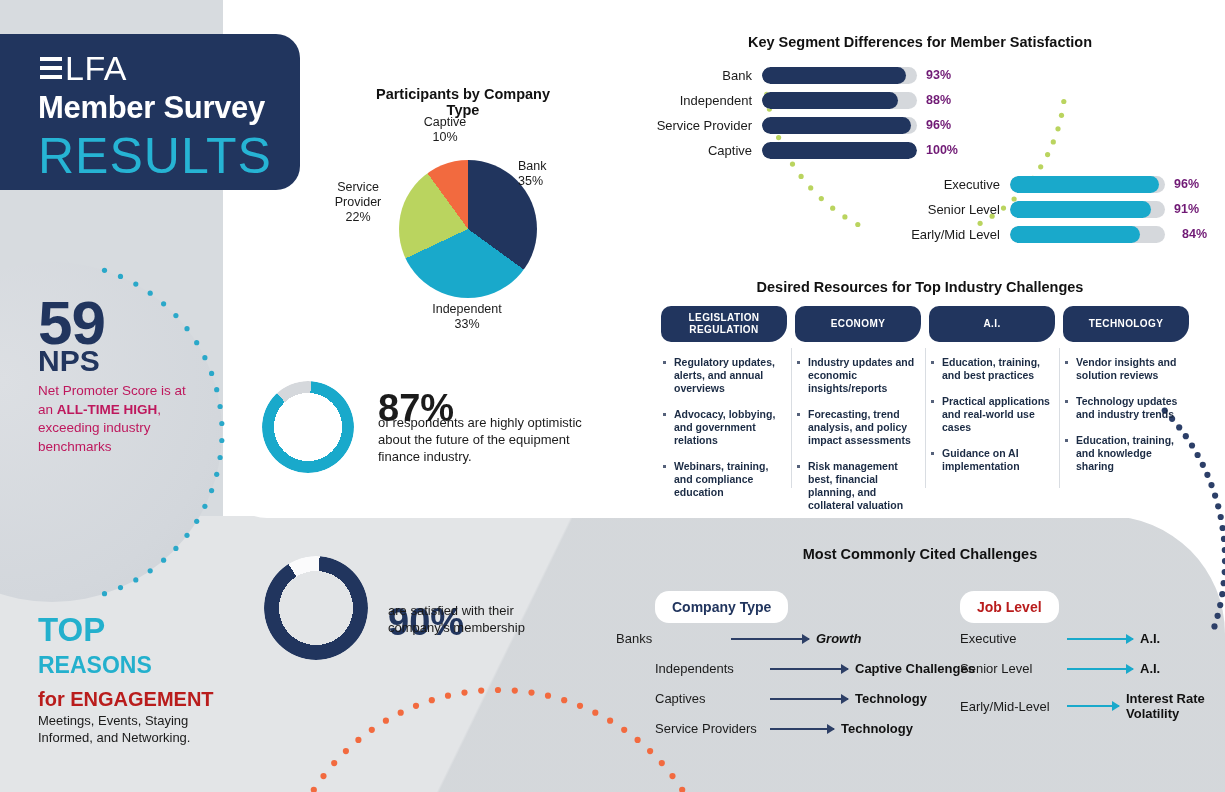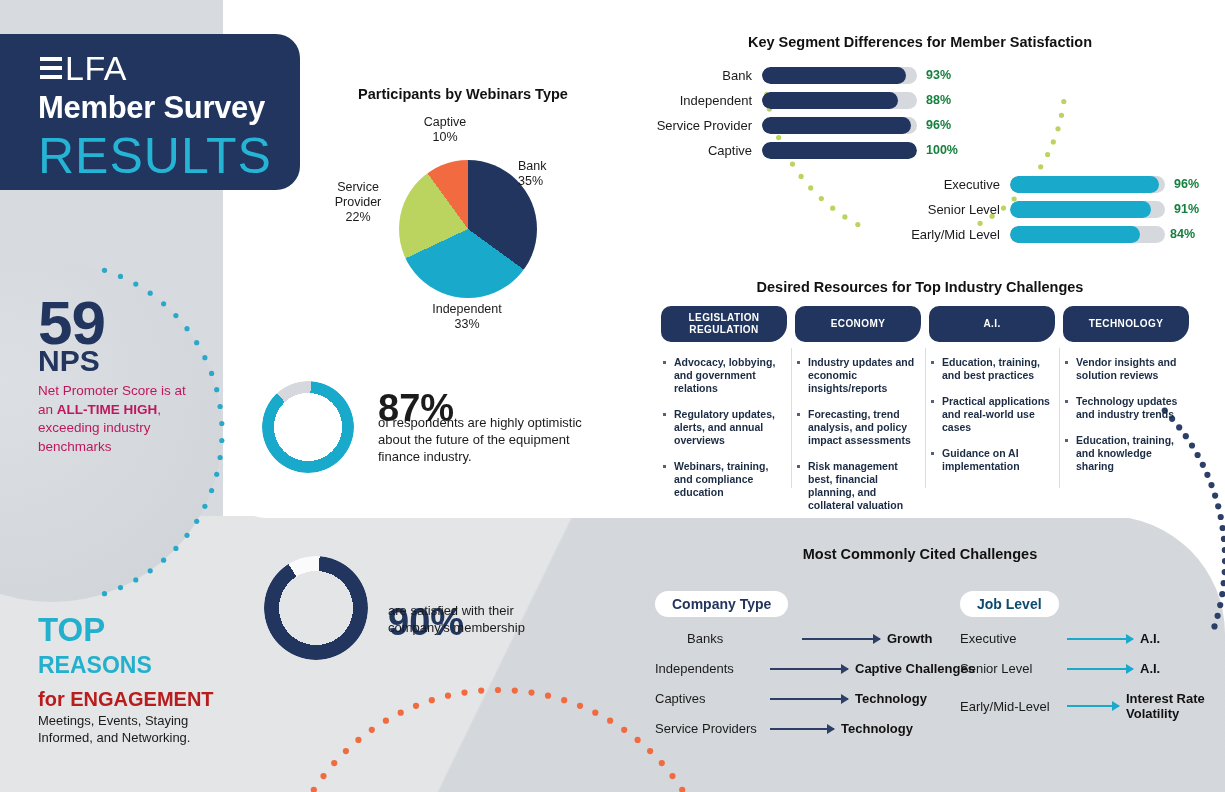--- a/index.html
+++ b/index.html
@@ -72,40 +72,40 @@
   }
   .pie-lbl{position:absolute;font-size:12.5px;line-height:15px;color:#1b1b1b;text-align:center;}
   .pie-lbl .p{display:block;}
 
   
   .bars-title{position:absolute;left:700px;top:34px;width:440px;text-align:center;font-size:14.5px;font-weight:700;color:#111;}
   .bar-row{position:absolute;display:flex;align-items:center;height:18px;}
   .bar-name{font-size:13px;color:#1b1b1b;text-align:right;white-space:nowrap;}
   .bar-track{height:17px;border-radius:9px;background:#d5d8dc;position:relative;overflow:hidden;}
   .bar-fill{position:absolute;left:0;top:0;height:100%;border-radius:9px;}
-  .bar-val{font-size:12.5px;font-weight:700;color:#15803d;white-space:nowrap;}
+  .bar-val{font-size:12.5px;font-weight:700;color:#701a75;white-space:nowrap;}
 
   
   .donut{position:absolute;border-radius:50%;}
   .donut:after{content:"";position:absolute;border-radius:50%;}
   .donut-big{font-size:38px;font-weight:700;line-height:40px;}
 
   
   .res-title{position:absolute;left:700px;top:279px;width:440px;text-align:center;font-size:14.5px;font-weight:700;color:#111;}
   .res-col{position:absolute;top:306px;width:126px;}
   .res-head{height:36px;background:#21355e;border-radius:10px 10px 18px 10px;display:flex;align-items:center;justify-content:center;text-align:center;}
   .res-head span{color:#fff;font-size:10px;font-weight:700;letter-spacing:0.4px;line-height:12px;}
   .res-list{margin:14px 0 0 0;padding:0;list-style:none;}
   .res-list li{position:relative;padding-left:13px;margin-bottom:13px;font-size:10.5px;line-height:13px;font-weight:700;color:#1b2b44;}
   .res-list li:before{content:"";position:absolute;left:2px;top:5px;width:3px;height:3px;background:#55617a;}
   .res-div{position:absolute;top:348px;width:1px;height:140px;background:#d9dde2;}
 
   
   .ch-title{position:absolute;left:700px;top:546px;width:440px;text-align:center;font-size:14.5px;font-weight:700;color:#111;}
-  .pill{position:absolute;height:26px;background:#fff;border-radius:14px;display:flex;align-items:center;padding:0 17px;font-size:14px;font-weight:700;}
+  .pill{position:absolute;height:32px;background:#fff;border-radius:14px;display:flex;align-items:center;padding:0 17px;font-size:14px;font-weight:700;}
   .ch-row{position:absolute;display:flex;align-items:center;font-size:13px;}
   .ch-from{color:#1b1b1b;white-space:nowrap;}
   .ch-arrow{position:relative;height:2px;margin:0 7px;}
   .ch-arrow:after{content:"";position:absolute;right:-1px;top:-4px;width:0;height:0;border-left:8px solid currentColor;border-top:5px solid transparent;border-bottom:5px solid transparent;}
   .ch-to{font-weight:700;color:#111;line-height:15px;}
 </style>
 </head>
 <body>
 
 <div class="stage">
@@ -249,21 +249,21 @@
 
   <div class="nps-num">59</div>
   <div class="nps-label">NPS</div>
   <div class="nps-body"><span>Net Promoter Score is at an </span><b>ALL-TIME HIGH</b><span>, exceeding industry benchmarks</span></div>
 
   <div class="tr-1">TOP</div>
   <div class="tr-2">REASONS</div>
   <div class="tr-3">for ENGAGEMENT</div>
   <div class="tr-body">Meetings, Events, Staying Informed, and Networking.</div>
 
-  <div class="pie-title">Participants by Webinars Type</div>
+  <div class="pie-title">Participants by Company Type</div>
   <div class="pie" id="pie-chart" style="background: conic-gradient(rgb(33, 53, 94) 0deg, rgb(33, 53, 94) 126deg, rgb(25, 169, 203) 126deg, rgb(25, 169, 203) 244.8deg, rgb(186, 212, 95) 244.8deg, rgb(186, 212, 95) 324deg, rgb(242, 106, 63) 324deg, rgb(242, 106, 63) 360deg);"></div>
 
   <div class="pie-lbl" style="left:400px;top:115px;width:90px;">
     <span class="p">Captive</span>
     <span class="p">10%</span>
   </div>
   <div class="pie-lbl" style="left:518px;top:159px;width:80px;text-align:left;">
     <span class="p">Bank</span>
     <span class="p">35%</span>
   </div>
@@ -321,41 +321,41 @@
         <div class="bar-track" style="width: 155px; margin-left: 10px; background: rgb(213, 216, 220);">
           <div class="bar-fill" style="width: 91%; background: rgb(25, 169, 203);"></div>
         </div>
         <div class="bar-val" style="margin-left: 9px;">91%</div>
       </div>
       <div class="bar-row" style="left: 890px; top: 225px;">
         <div class="bar-name" style="width: 110px;">Early/Mid Level</div>
         <div class="bar-track" style="width: 155px; margin-left: 10px; background: rgb(213, 216, 220);">
           <div class="bar-fill" style="width: 84%; background: rgb(25, 169, 203);"></div>
         </div>
-        <div class="bar-val" style="margin-left: 5px;">84%</div>
+        <div class="bar-val" style="margin-left: 17px;">84%</div>
       </div>
     </div>
 
   <div class="donut" id="donut-87" style="left: 262px; top: 381px; width: 92px; height: 92px; background: conic-gradient(from 4deg, rgb(25, 169, 203) 0deg, rgb(25, 169, 203) 313.2deg, rgb(213, 216, 220) 313.2deg, rgb(213, 216, 220) 360deg); mask: radial-gradient(circle, transparent 34px, rgb(0, 0, 0) 34px);"></div>
   <div style="position:absolute;left:378px;top:388px;" class="donut-big">87%</div>
   <div style="position:absolute;left:378px;top:414px;width:205px;font-size:13px;line-height:17px;color:#1b1b1b;">of respondents are highly optimistic about the future of the equipment finance industry.</div>
 
   <div class="donut" id="donut-90" style="left: 264px; top: 556px; width: 104px; height: 104px; background: conic-gradient(from 4deg, rgb(33, 53, 94) 0deg, rgb(33, 53, 94) 324deg, rgb(251, 251, 252) 324deg, rgb(251, 251, 252) 360deg); mask: radial-gradient(circle, transparent 37px, rgb(0, 0, 0) 37px);"></div>
   <div style="position:absolute;left:388px;top:570px;color:#21355e;margin-top:32px;" class="donut-big">90%</div>
   <div style="position:absolute;left:388px;top:602px;width:180px;font-size:13px;line-height:17px;color:#1b1b1b;">are satisfied with their company's membership</div>
 
   <div class="res-title">Desired Resources for Top Industry Challenges</div>
   <div id="resources-cols">
       <div class="res-col" style="left: 661px;">
         <div class="res-head">
           <span>LEGISLATION<br>REGULATION</span>
         </div>
         <ul class="res-list">
+          <li>Regulatory updates, alerts, and annual overviews</li>
           <li>Advocacy, lobbying, and government relations</li>
-          <li>Regulatory updates, alerts, and annual overviews</li>
           <li>Webinars, training, and compliance education</li>
         </ul>
       </div>
       <div class="res-div" style="left: 791px;"></div>
       <div class="res-col" style="left: 795px;">
         <div class="res-head">
           <span>ECONOMY</span>
         </div>
         <ul class="res-list">
           <li>Industry updates and economic insights/reports</li>
@@ -383,43 +383,43 @@
           <li>Vendor insights and solution reviews</li>
           <li>Technology updates and industry trends</li>
           <li>Education, training, and knowledge sharing</li>
         </ul>
       </div>
     </div>
 
   <div class="ch-title">Most Commonly Cited Challenges</div>
   <div id="challenges-company">
       <div class="pill" style="left: 655px; top: 591px; color: rgb(33, 53, 94);">Company Type</div>
-      <div class="ch-row" style="left: 687px; top: 631px;">
+      <div class="ch-row" style="left: 616px; top: 631px;">
         <div class="ch-from" style="width: 108px;">Banks</div>
         <div class="ch-arrow" style="width: 78px; background: rgb(45, 63, 102); color: rgb(45, 63, 102);"></div>
-        <div class="ch-to" style="width: 150px;">Growth</div>
+        <div class="ch-to" style="width: 150px; font-style: italic;">Growth</div>
       </div>
       <div class="ch-row" style="left: 655px; top: 661px;">
         <div class="ch-from" style="width: 108px;">Independents</div>
         <div class="ch-arrow" style="width: 78px; background: rgb(45, 63, 102); color: rgb(45, 63, 102);"></div>
         <div class="ch-to" style="width: 150px;">Captive Challenges</div>
       </div>
       <div class="ch-row" style="left: 655px; top: 691px;">
         <div class="ch-from" style="width: 108px;">Captives</div>
         <div class="ch-arrow" style="width: 78px; background: rgb(45, 63, 102); color: rgb(45, 63, 102);"></div>
         <div class="ch-to" style="width: 150px;">Technology</div>
       </div>
       <div class="ch-row" style="left: 655px; top: 721px;">
         <div class="ch-from" style="width: 108px;">Service Providers</div>
         <div class="ch-arrow" style="width: 64px; background: rgb(45, 63, 102); color: rgb(45, 63, 102);"></div>
         <div class="ch-to" style="width: 150px;">Technology</div>
       </div>
     </div>
   <div id="challenges-job">
-      <div class="pill" style="left: 960px; top: 591px; color: #0c4a6e;">Job Level</div>
+      <div class="pill" style="left: 960px; top: 591px; color: #b91c1c;">Job Level</div>
       <div class="ch-row" style="left: 960px; top: 631px;">
         <div class="ch-from" style="width: 100px;">Executive</div>
         <div class="ch-arrow" style="width: 66px; background: rgb(25, 169, 203); color: rgb(25, 169, 203);"></div>
         <div class="ch-to" style="width: 120px;">A.I.</div>
       </div>
       <div class="ch-row" style="left: 960px; top: 661px;">
         <div class="ch-from" style="width: 100px;">Senior Level</div>
         <div class="ch-arrow" style="width: 66px; background: rgb(25, 169, 203); color: rgb(25, 169, 203);"></div>
         <div class="ch-to" style="width: 120px;">A.I.</div>
       </div>

